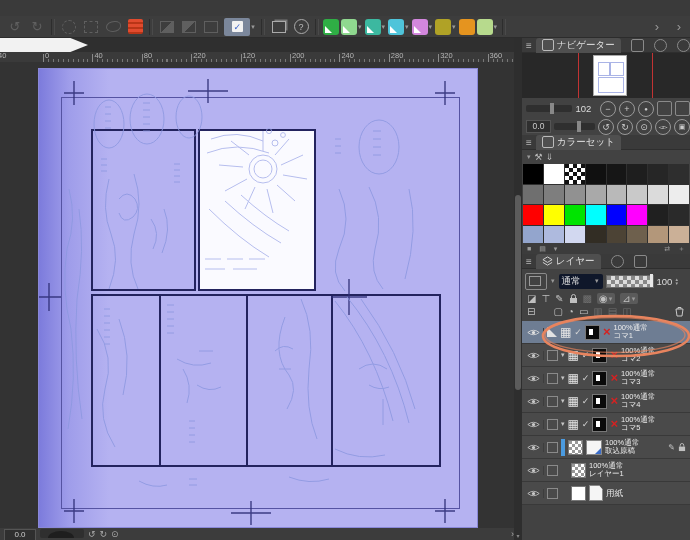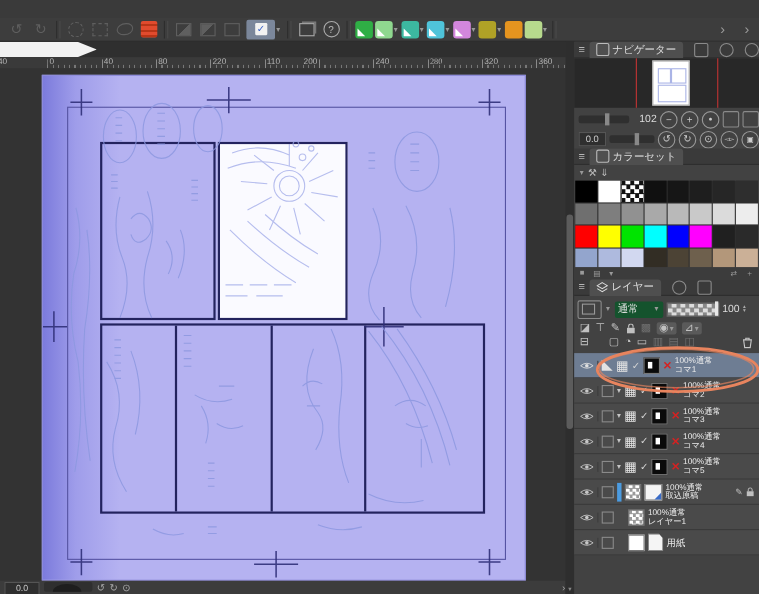--- a/index.html
+++ b/index.html
@@ -63,34 +63,34 @@
   .cbtn{width:14px;height:14px;border:1px solid #999;border-radius:50%;color:#ccc;font-size:9px;display:flex;align-items:center;justify-content:center;flex:0 0 auto;}
   .sqbtn{width:13px;height:13px;border:1px solid #8a8a8a;border-radius:2px;flex:0 0 auto;}
   
   .nav-preview{position:absolute;left:0;top:15px;width:168px;height:45px;background:#282828;}
   .redline{position:absolute;top:0;width:1px;height:100%;background:#c23333;}
   .nav-thumb{position:absolute;left:71px;top:2px;width:34px;height:41px;background:#fff;border:1px solid #aaa;box-sizing:border-box;}
   .nav-thumb i{position:absolute;border:1px solid #aab4e6;}
   .navrow{position:absolute;left:0;width:168px;height:17px;display:flex;align-items:center;gap:3px;padding-left:4px;box-sizing:border-box;}
   .slider{height:7px;background:#2f2f2f;border-radius:2px;position:relative;}
   .sthumb{position:absolute;top:-2px;width:4px;height:11px;background:#888;}
-  .navval{color:#ddd;font-size:9.5px;text-align:right;}
+  .navval{color:#ddd;font-size:9.5px;text-align:left;}
   .valbox{background:#2f2f2f;border:1px solid #555;color:#ccc;font-size:8.5px;text-align:center;}
   
   .preset{display:flex;align-items:center;gap:3px;padding:0 4px;}
   .preset .pbox{flex:1;height:12px;background:#4c4c4c;border:1px solid #5e5e5e;border-radius:2px;color:#ddd;font-size:9px;padding-left:14px;line-height:12px;}
   #cs-grid{position:absolute;left:1px;top:0;width:166px;display:grid;grid-template-columns:repeat(8,1fr);grid-auto-rows:19.5px;gap:1px;background:#2f2f2f;}
   .sw{width:100%;height:100%;}
   .sw.checker{background:conic-gradient(#fff 0 25%,#111 25% 50%,#fff 50% 75%,#111 75%) 0 0/8px 8px;}
   .cs-footer{position:absolute;left:0;width:168px;height:11px;background:#3c3c3c;display:flex;align-items:center;gap:8px;padding:0 5px;box-sizing:border-box;color:#9a9a9a;font-size:7px;}
   
   .ly-controls{position:absolute;left:0;width:168px;height:22px;display:flex;align-items:center;gap:3px;padding-left:3px;box-sizing:border-box;}
   .fxbox{width:20px;height:15px;border:1px solid #8a8a8a;border-radius:2px;position:relative;}
   .fxbox::after{content:"";position:absolute;left:3px;top:2px;width:10px;height:8px;border:1px solid #999;}
-  .blend{width:44px;height:15px;background:#14532d;border-radius:2px;color:#e2e2e2;font-size:9.5px;display:flex;align-items:center;justify-content:space-between;padding:0 3px;box-sizing:border-box;}
+  .blend{width:44px;height:15px;background:#0f172a;border-radius:2px;color:#e2e2e2;font-size:9.5px;display:flex;align-items:center;justify-content:space-between;padding:0 3px;box-sizing:border-box;}
   .opaslider{width:46px;height:11px;background:conic-gradient(#ddd 0 25%,#888 25% 50%,#ddd 50% 75%,#888 75%) 0 0/8px 8px;position:relative;border:1px solid #666;}
   .opaslider::after{content:"";position:absolute;right:0;top:-2px;width:3px;height:13px;background:#e8e8e8;}
   .opaval{color:#ddd;font-size:9.5px;}
   .stepper{display:flex;flex-direction:column;font-size:5px;color:#aaa;line-height:4px;}
   .ly-tools{position:absolute;left:0;width:168px;height:13px;display:flex;align-items:center;gap:5px;padding-left:5px;box-sizing:border-box;color:#c0c0c0;font-size:10px;}
   .ly-tools .dimi{color:#707070;}
   .tool-hl{background:#5a5a5a;border-radius:2px;padding:0 2px;display:flex;align-items:center;}
   
   .lrow{position:absolute;left:0;width:168px;height:23px;background:#4a4a4a;border-bottom:1px solid #393939;display:flex;align-items:center;gap:3px;padding-left:3px;box-sizing:border-box;}
   .lrow.sel{background:#6e7d93;}
@@ -205,24 +205,24 @@
   </div>
 
   <div class="abs tabrow"></div>
   <div class="abs doctab"></div>
   <div class="abs ruler" id="hruler">
       <span class="rlabel" style="left: -4.4px;">-40</span>
       <span class="rlabel" style="left: 45px;">0</span>
       <span class="rlabel" style="left: 94.4px;">40</span>
       <span class="rlabel" style="left: 143.8px;">80</span>
       <span class="rlabel" style="left: 193.2px;">220</span>
-      <span class="rlabel" style="left: 242.6px;">110</span>
-      <span class="rlabel" style="left: 276px;">200</span>
+      <span class="rlabel" style="left: 242.6px;">120</span>
+      <span class="rlabel" style="left: 292px;">200</span>
       <span class="rlabel" style="left: 341.4px;">240</span>
-      <span class="rlabel" style="left: 390.8px; font-family: Liberation Serif, serif;">280</span>
+      <span class="rlabel" style="left: 390.8px;">280</span>
       <span class="rlabel" style="left: 440.2px;">320</span>
       <span class="rlabel" style="left: 489.6px;">360</span>
     </div>
   <div class="abs ruler-corner">▴</div>
 
   <div class="abs canvas">
     <div class="page">
       <div class="page-grad"></div>
       <div class="trim"></div>
       <div class="panelA"></div>

